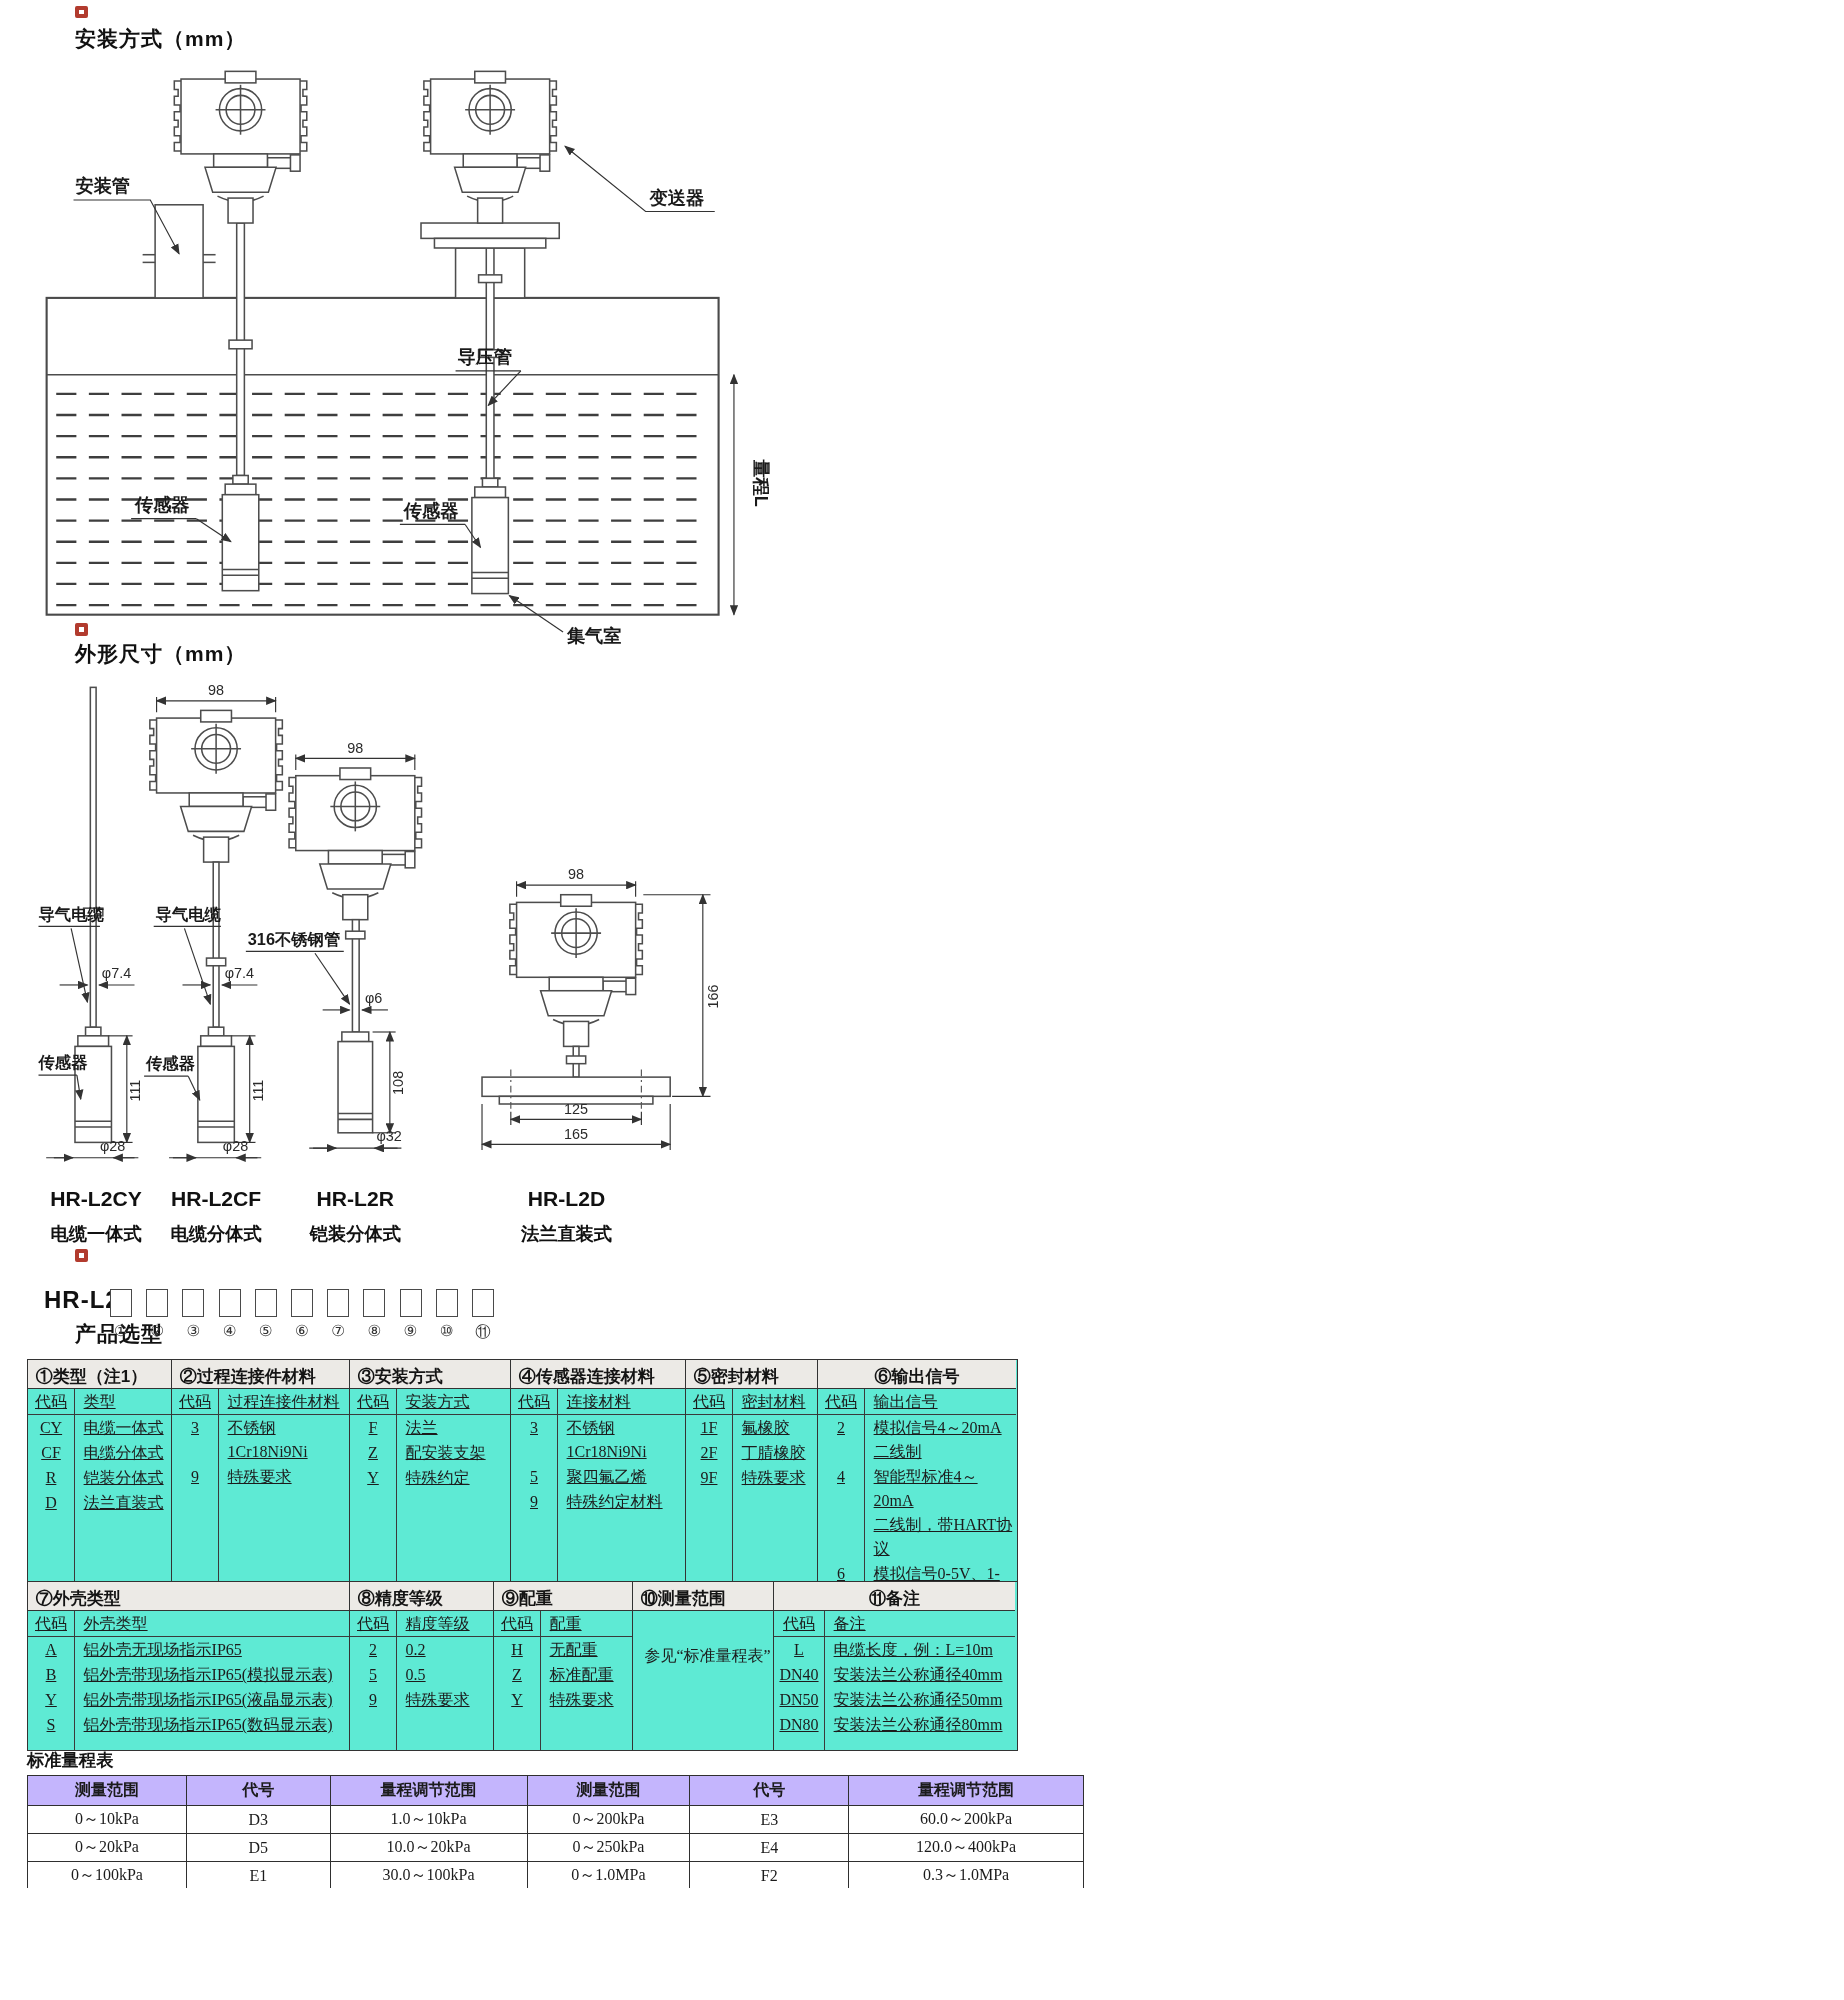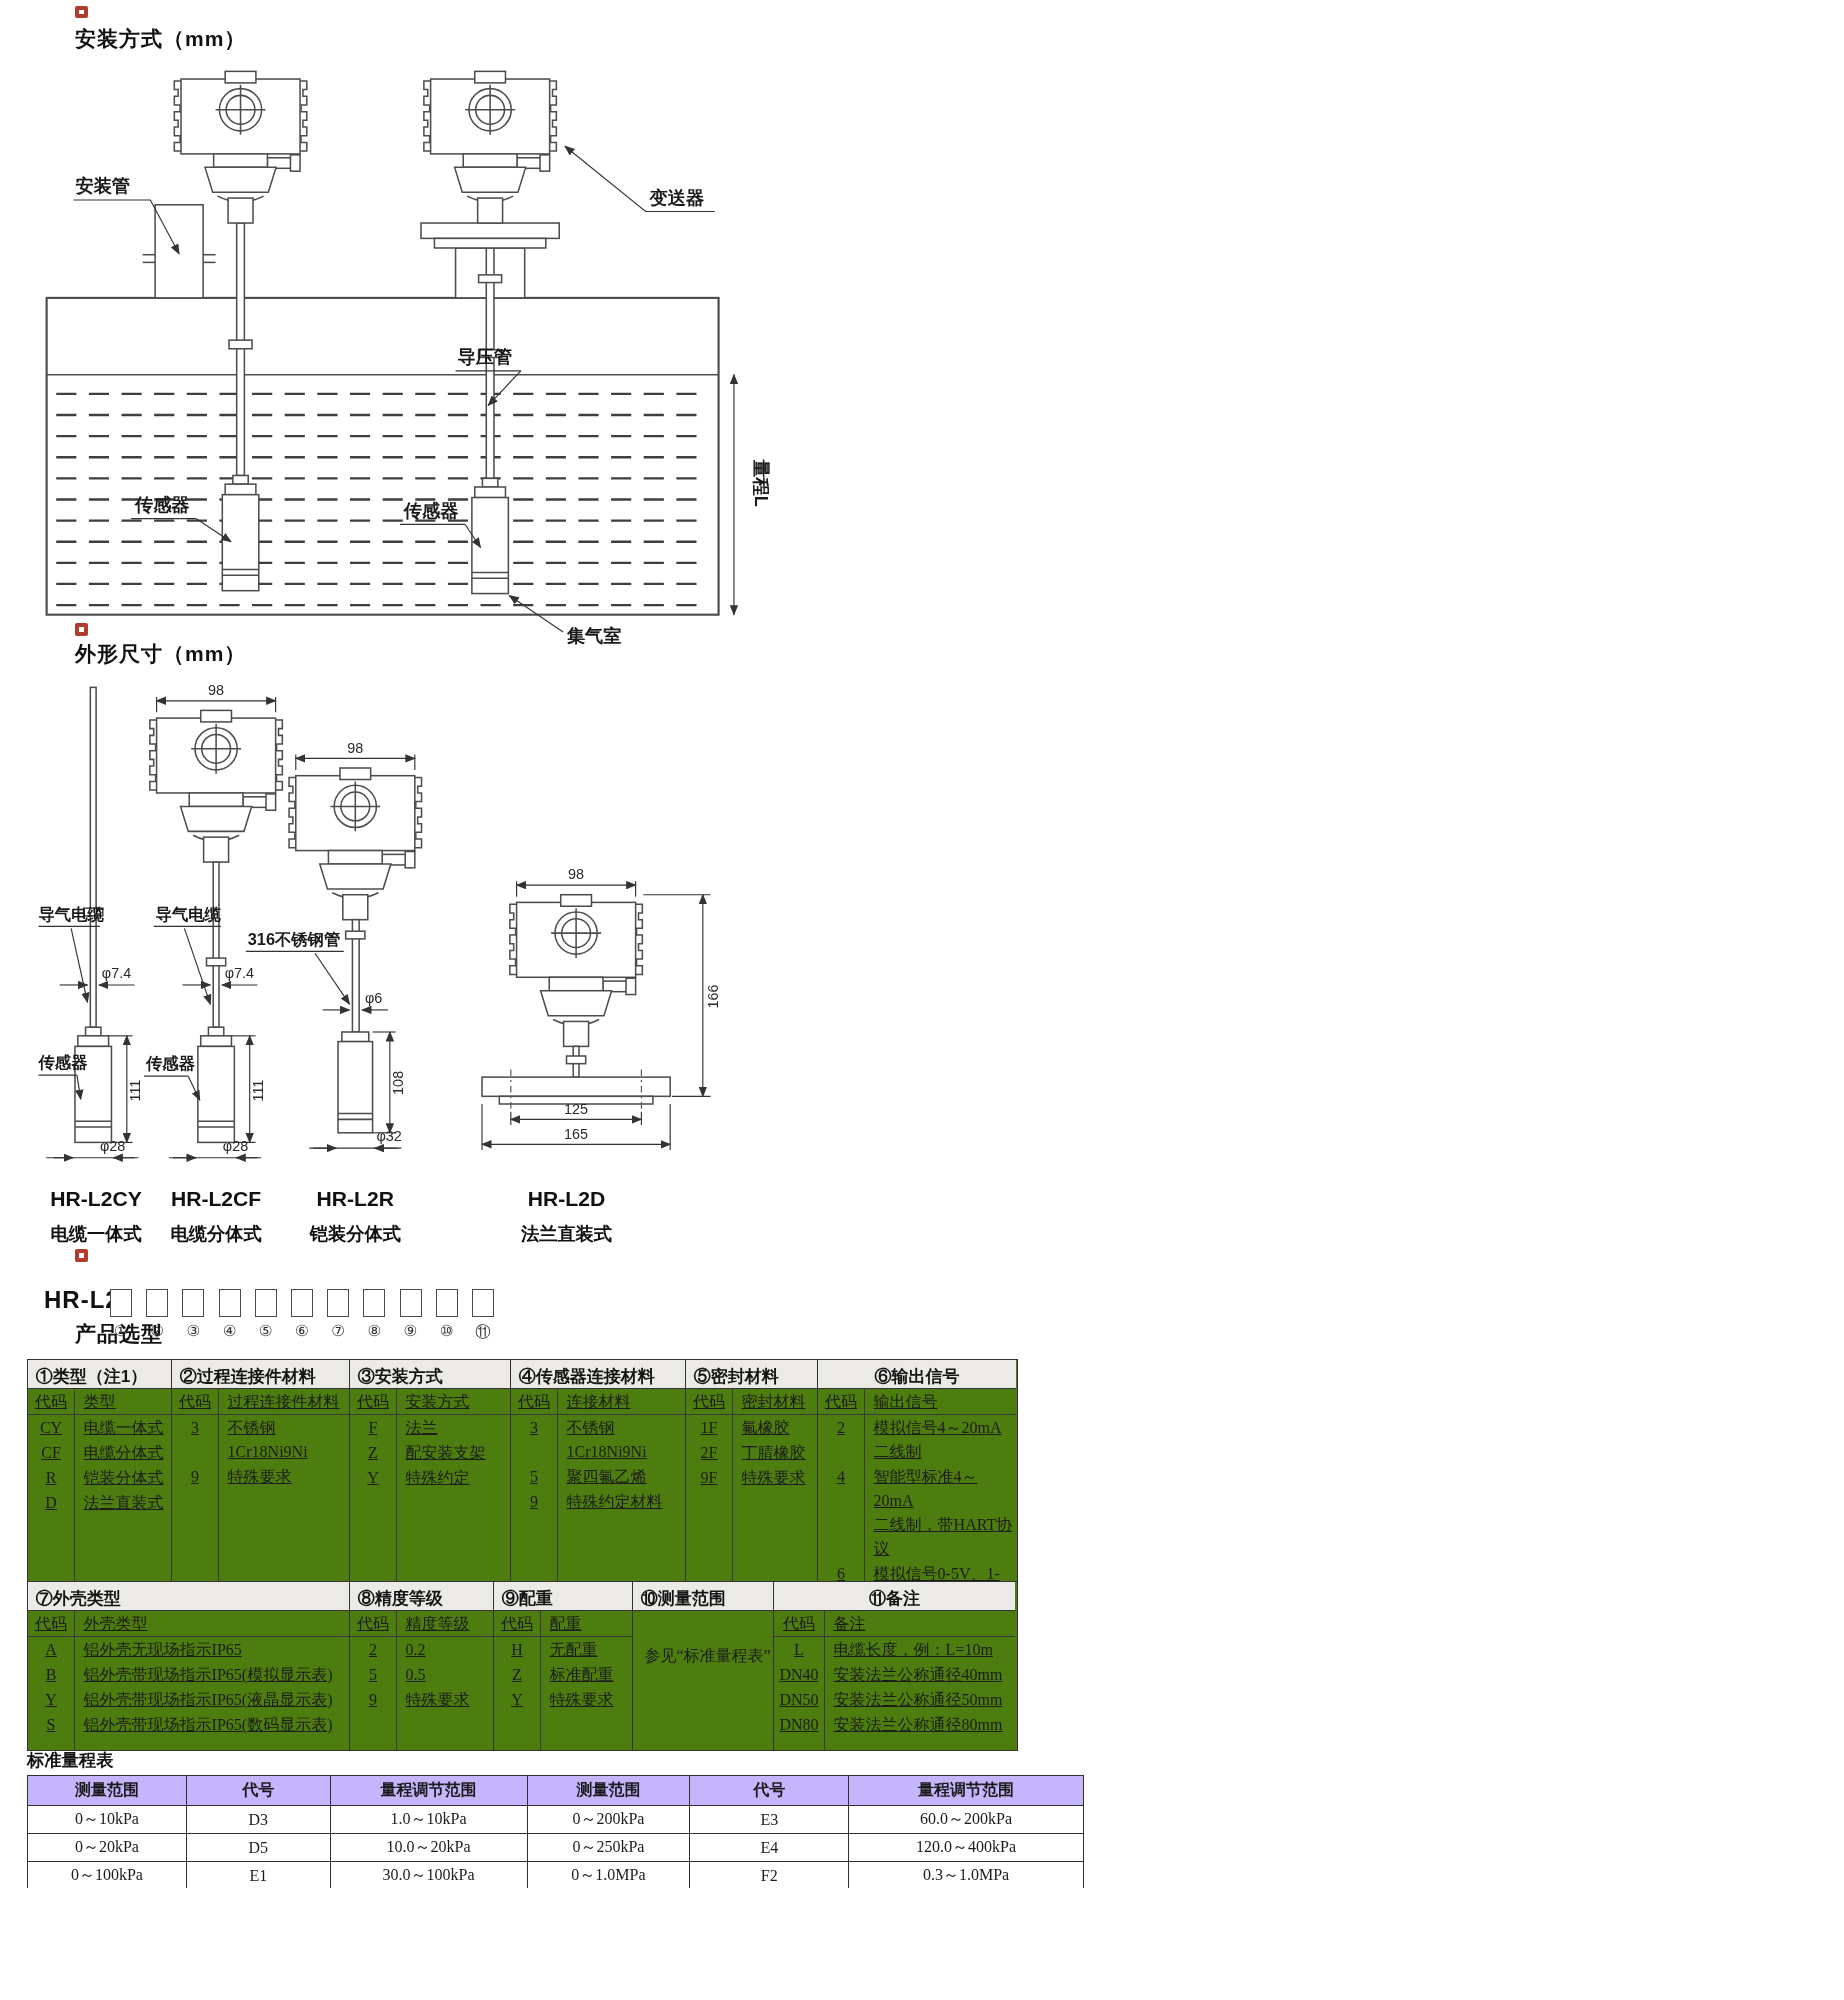--- a/index.html
+++ b/index.html
@@ -25,21 +25,21 @@
   text.mdl { font:700 22px "Liberation Sans", sans-serif; fill:#111; }
   text.dsc { font:600 19px "Liberation Sans", sans-serif; fill:#111; }
 
   .model-prefix { position:absolute; left:44px; top:1286px; font:bold 24px "Liberation Sans", sans-serif; letter-spacing:1px; color:#111; }
   .boxes { position:absolute; left:110px; top:1289px; width:384px; display:flex; justify-content:space-between; }
   .boxes .box { width:22px; height:28px; border:1.5px solid #4a4a4a; background:#fff; }
   .nums { position:absolute; left:110px; top:1322px; width:384px; display:flex; justify-content:space-between;
           font:15.4px "Liberation Serif", serif; color:#333; }
   .nums span { width:22px; text-align:center; }
 
-  .btable { position:absolute; left:27px; top:1359px; width:991px; border:1.9px solid #333; background:#4d7c0f; }
+  .btable { position:absolute; left:27px; top:1359px; width:991px; border:1.9px solid #333; background:#5eead4; }
   .brow { display:grid; }
   .b1 { grid-template-columns:144px 178px 161px 175px 132px 198px; }
   .b2 { grid-template-columns:322px 144px 139px 141px 241px; }
   .bh { background:#eceae6; border-right:1px solid #333; border-bottom:1px solid #333;
         font:bold 17px "Liberation Sans", sans-serif; color:#141414; padding:4.8px 7.7px 3.8px; height:29px; }
   .brow .bh:last-child { border-right:none;text-align:center; }
   .bbody .bc { border-right:1px solid #333; position:relative; overflow:hidden; }
   .bbody .bc:last-child { border-right:none; }
   .bbody.b1 { border-bottom:1px solid #333; }
   .bbody.b1 .bc { height:192px; }

